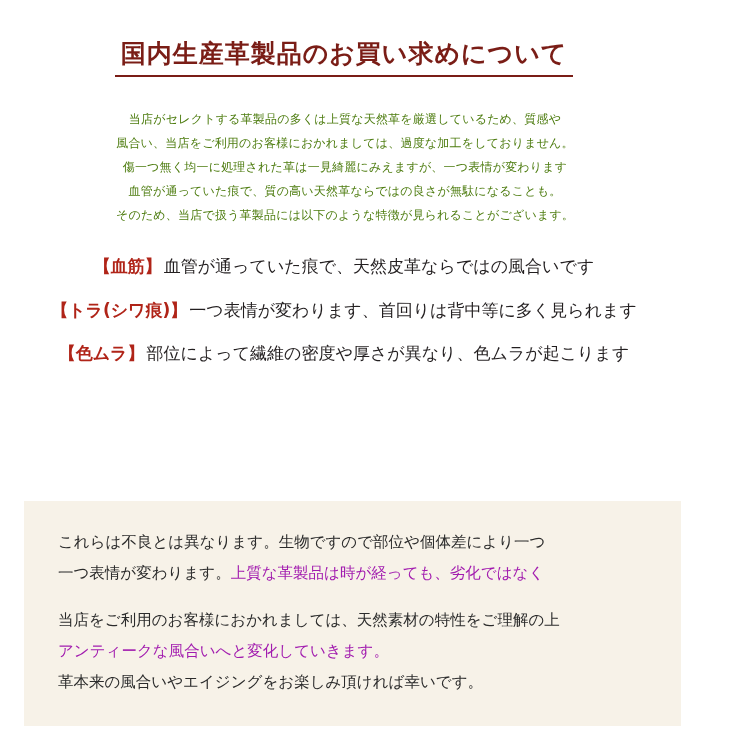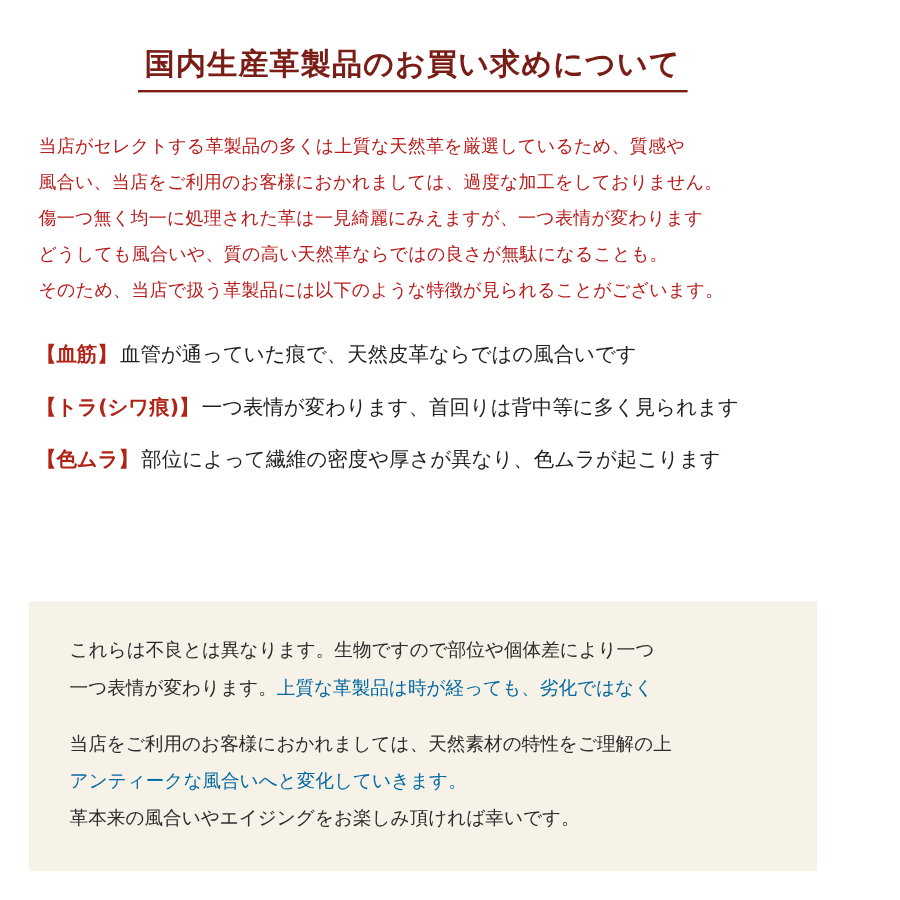--- a/index.html
+++ b/index.html
@@ -36,34 +36,35 @@
     padding: 0 6px 6px 6px;
     border-bottom: 2px solid #7a1d16;
     line-height: 1.25;
     white-space: nowrap;
   }
 
   
   .intro {
     margin-top: 30px;
     padding: 0 6px 0 8px;
-    font-size: 15px;
+    font-size: 12px;
     line-height: 2.0;
-    color: #b91c1c;
+    color: #4d7c0f;
     letter-spacing: 0.2px;
+    text-align: center;
   }
   .intro div {
     white-space: nowrap;
   }
 
   
   .features {
     margin-top: 26px;
     padding: 0 6px;
-    text-align: left;
+    text-align: center;
   }
   .feature-row {
     font-size: 17px;
     line-height: 1.55;
     margin-bottom: 17px;
     color: #231f20;
     white-space: nowrap;
   }
   .feature-row:last-child {
     margin-bottom: 0;
@@ -84,40 +85,40 @@
     padding: 26px 34px 28px 34px;
     box-sizing: border-box;
   }
   .note-line {
     font-size: 15.5px;
     line-height: 2.0;
     color: #2b2b2b;
     white-space: nowrap;
   }
   .note-line .em {
-    color: #0369a1;
+    color: #a21caf;
   }
   .note-block-2 {
     margin-top: 16px;
   }
 </style>
 </head>
 <body>
 
 <div class="page">
 
   <div class="title-wrap">
     <div class="title">国内生産革製品のお買い求めについて</div>
   </div>
 
   <div class="intro">
     <div>当店がセレクトする革製品の多くは上質な天然革を厳選しているため、質感や</div>
     <div>風合い、当店をご利用のお客様におかれましては、過度な加工をしておりません。</div>
     <div>傷一つ無く均一に処理された革は一見綺麗にみえますが、一つ表情が変わります</div>
-    <div>どうしても風合いや、質の高い天然革ならではの良さが無駄になることも。</div>
+    <div>血管が通っていた痕で、質の高い天然革ならではの良さが無駄になることも。</div>
     <div>そのため、当店で扱う革製品には以下のような特徴が見られることがございます。</div>
   </div>
 
   <div class="features">
     <div class="feature-row">
       <span class="tag">【血筋】</span><span>血管が通っていた痕で、天然皮革ならではの風合いです</span>
     </div>
     <div class="feature-row">
       <span class="tag">【トラ(シワ痕)】</span><span>一つ表情が変わります、首回りは背中等に多く見られます</span>
     </div>

